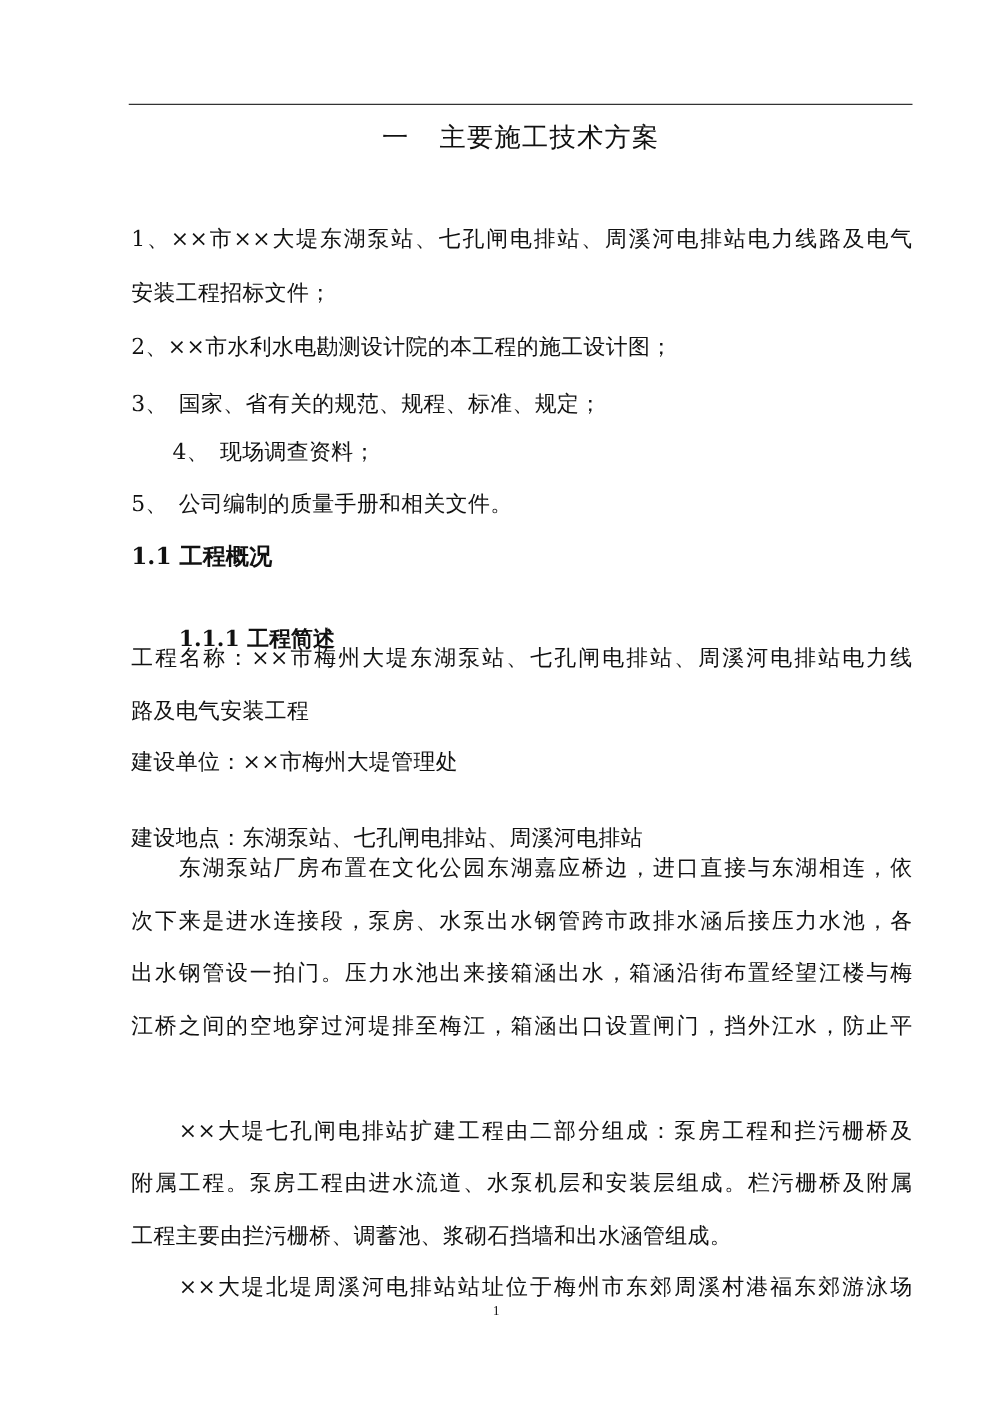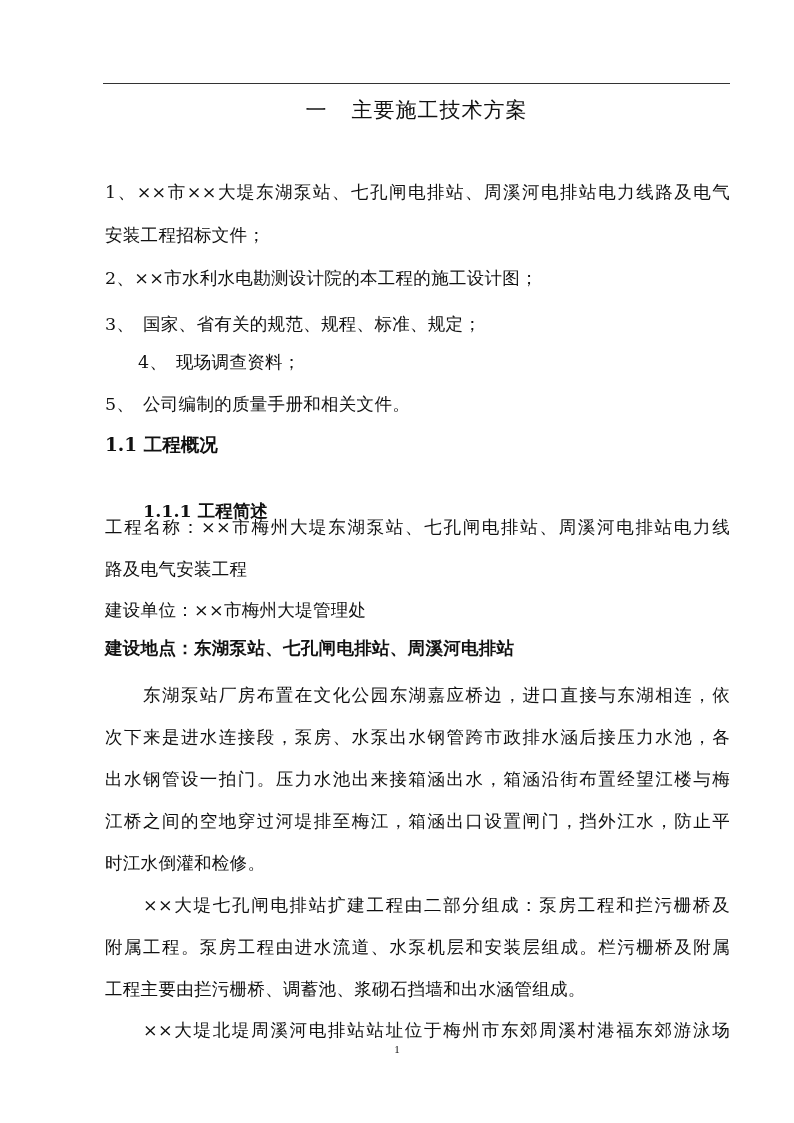--- a/index.html
+++ b/index.html
@@ -109,27 +109,26 @@
   <div class="line" style="top:392px;">
     <span class="label-num">5、</span><span>公司编制的质量手册和相关文件。</span>
   </div>
 
   <div class="h2" style="top:432px;">1.1 工程概况</div>
   <div class="h3" style="top:475px;margin-top:24px;">1.1.1 工程简述</div>
 
   <div class="line justify" style="top:515px;">工程名称：××市梅州大堤东湖泵站、七孔闸电排站、周溪河电排站电力线</div>
   <div class="line" style="top:557px;">路及电气安装工程</div>
   <div class="line" style="top:598px;">建设单位：××市梅州大堤管理处</div>
-  <div class="line" style="top:636px;font-weight:bold;">建设地点：东湖泵站、七孔闸电排站、周溪河电排站</div>
+  <div class="line" style="top:659px;">建设地点：东湖泵站、七孔闸电排站、周溪河电排站</div>
 
   <div class="line indent justify" style="top:683px; width:587px;">东湖泵站厂房布置在文化公园东湖嘉应桥边，进口直接与东湖相连，依</div>
   <div class="line justify" style="top:725px;">次下来是进水连接段，泵房、水泵出水钢管跨市政排水涵后接压力水池，各</div>
   <div class="line justify" style="top:767px;">出水钢管设一拍门。压力水池出来接箱涵出水，箱涵沿街布置经望江楼与梅</div>
   <div class="line justify" style="top:809px;">江桥之间的空地穿过河堤排至梅江，箱涵出口设置闸门，挡外江水，防止平</div>
-  <div class="line" style="top:851px;">时江水倒灌和检修。</div>
 
   <div class="line indent justify" style="top:893px; width:587px;">××大堤七孔闸电排站扩建工程由二部分组成：泵房工程和拦污栅桥及</div>
   <div class="line justify" style="top:935px;">附属工程。泵房工程由进水流道、水泵机层和安装层组成。栏污栅桥及附属</div>
   <div class="line indent justify" style="top:1018px; width:587px;">××大堤北堤周溪河电排站站址位于梅州市东郊周溪村港福东郊游泳场</div>
 
   <div class="line" style="top:977px;">工程主要由拦污栅桥、调蓄池、浆砌石挡墙和出水涵管组成。</div>
 
   <div class="page-num" style="top:1043px;">1</div>
 
 </div>

